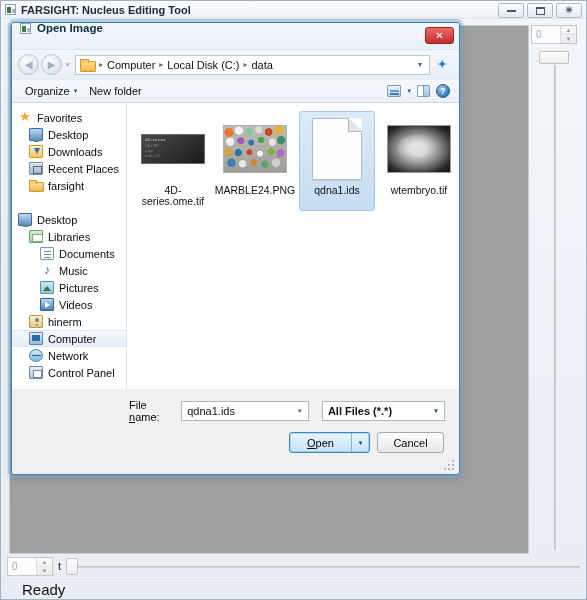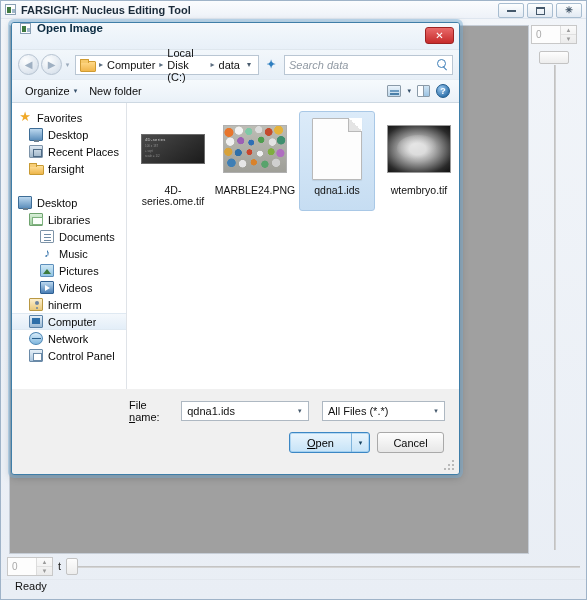--- a/index.html
+++ b/index.html
@@ -90,22 +90,22 @@
   #hslider .htrack {
     position:absolute; left:0; right:0; top:10px; height:2px;
     background:#d4d4d4; border-top:1px solid #c4c4c4;
   }
   #hslider .hhandle {
     position:absolute; left:0; top:2px; width:12px; height:17px;
     background:linear-gradient(#fdfdfd,#ededed); border:1px solid #c3c3c3; border-radius:2px;
   }
   #statusbar {
     position:absolute; left:0; right:0; bottom:0; height:20px;
-    display:flex; padding-left:14px;
-    font-size:11px; color:#101010;
+    display:flex; align-items:center; padding-left:21px;
+    font-size:15px; color:#101010;
     border-top:1px solid #e3e8ef;
   }
 
   
   #dialog {
     position:absolute; left:11px; top:22px; width:449px; height:453px;
     background:#f0f0f0;
     border:1px solid #3f7ea8;
     box-shadow:0 0 0 3px rgba(120,175,215,.45), 0 2px 8px rgba(0,0,0,.25);
     border-radius:3px;
@@ -345,21 +345,21 @@
   .form-row { display:flex; align-items:center; gap:6px; margin-bottom:9px; }
   .form-label { font-size:11px; color:#0a0a0a; margin-left:103px; }
   .form-label u { text-decoration:underline; }
   .combo {
     height:20px; background:#fff; border:1px solid #aeb8c2;
     display:flex; align-items:center; padding:0 0 0 5px; font-size:11px; color:#111;
   }
   .combo .cval { flex:1; white-space:nowrap; overflow:hidden; }
   .combo .ccaret { width:16px; text-align:center; font-size:7px; color:#45596c; }
   #filename-combo { width:141px; }
-  #filter-combo { width:136px; margin-left:7px; }
+  #filter-combo { width:136px; margin-left:7px;font-weight:bold; }
   .btn-row { display:flex; justify-content:flex-end; gap:7px; padding-right:1px; }
   .btn {
     height:21px; border-radius:3px; font-size:11px; color:#0a0a0a;
     display:flex; align-items:center; justify-content:center;
     background:linear-gradient(#fdfdfd,#e7e7e7); border:1px solid #a9a9a9;
   }
   #open-split {
     display:flex; border:1px solid #3c87c4; border-radius:3px; overflow:hidden;
     background:linear-gradient(#eaf5fd,#c6e3f7);
     box-shadow:0 0 0 1px rgba(120,185,230,.45) inset;
@@ -457,24 +457,20 @@
       <span class="crumb">Local Disk (C:)</span>
       <span class="crumb-sep">▸</span>
       <span class="crumb">data</span>
       <span class="addr-caret">▾</span>
     </div>
 
     <div id="refresh-btn">
       <span>✦</span>
     </div>
 
-    <div id="searchbox">
-      <span class="ph">Search data</span>
-      <span class="magnifier"></span>
-    </div>
   </div>
 
   <div id="toolbar">
     <div class="tb-item">
       <span>Organize</span>
       <span class="tb-caret">▾</span>
     </div>
     <div class="tb-item">
       <span>New folder</span>
     </div>
@@ -489,20 +485,24 @@
   <div id="dlg-body">
 
     <div id="sidebar">
       <div class="nav-node">
         <span class="ni ni-star">★</span>
         <span class="nav-label">Favorites</span>
       </div>
       <div class="nav-node indent1">
         <span class="ni ni-monitor"></span>
         <span class="nav-label">Desktop</span>
+      </div>
+      <div class="nav-node indent1">
+        <span class="ni ni-down"></span>
+        <span class="nav-label">Downloads</span>
       </div>
       <div class="nav-node indent1">
         <span class="ni ni-recent"></span>
         <span class="nav-label">Recent Places</span>
       </div>
       <div class="nav-node indent1">
         <span class="ni ni-folder"></span>
         <span class="nav-label">farsight</span>
       </div>
 

